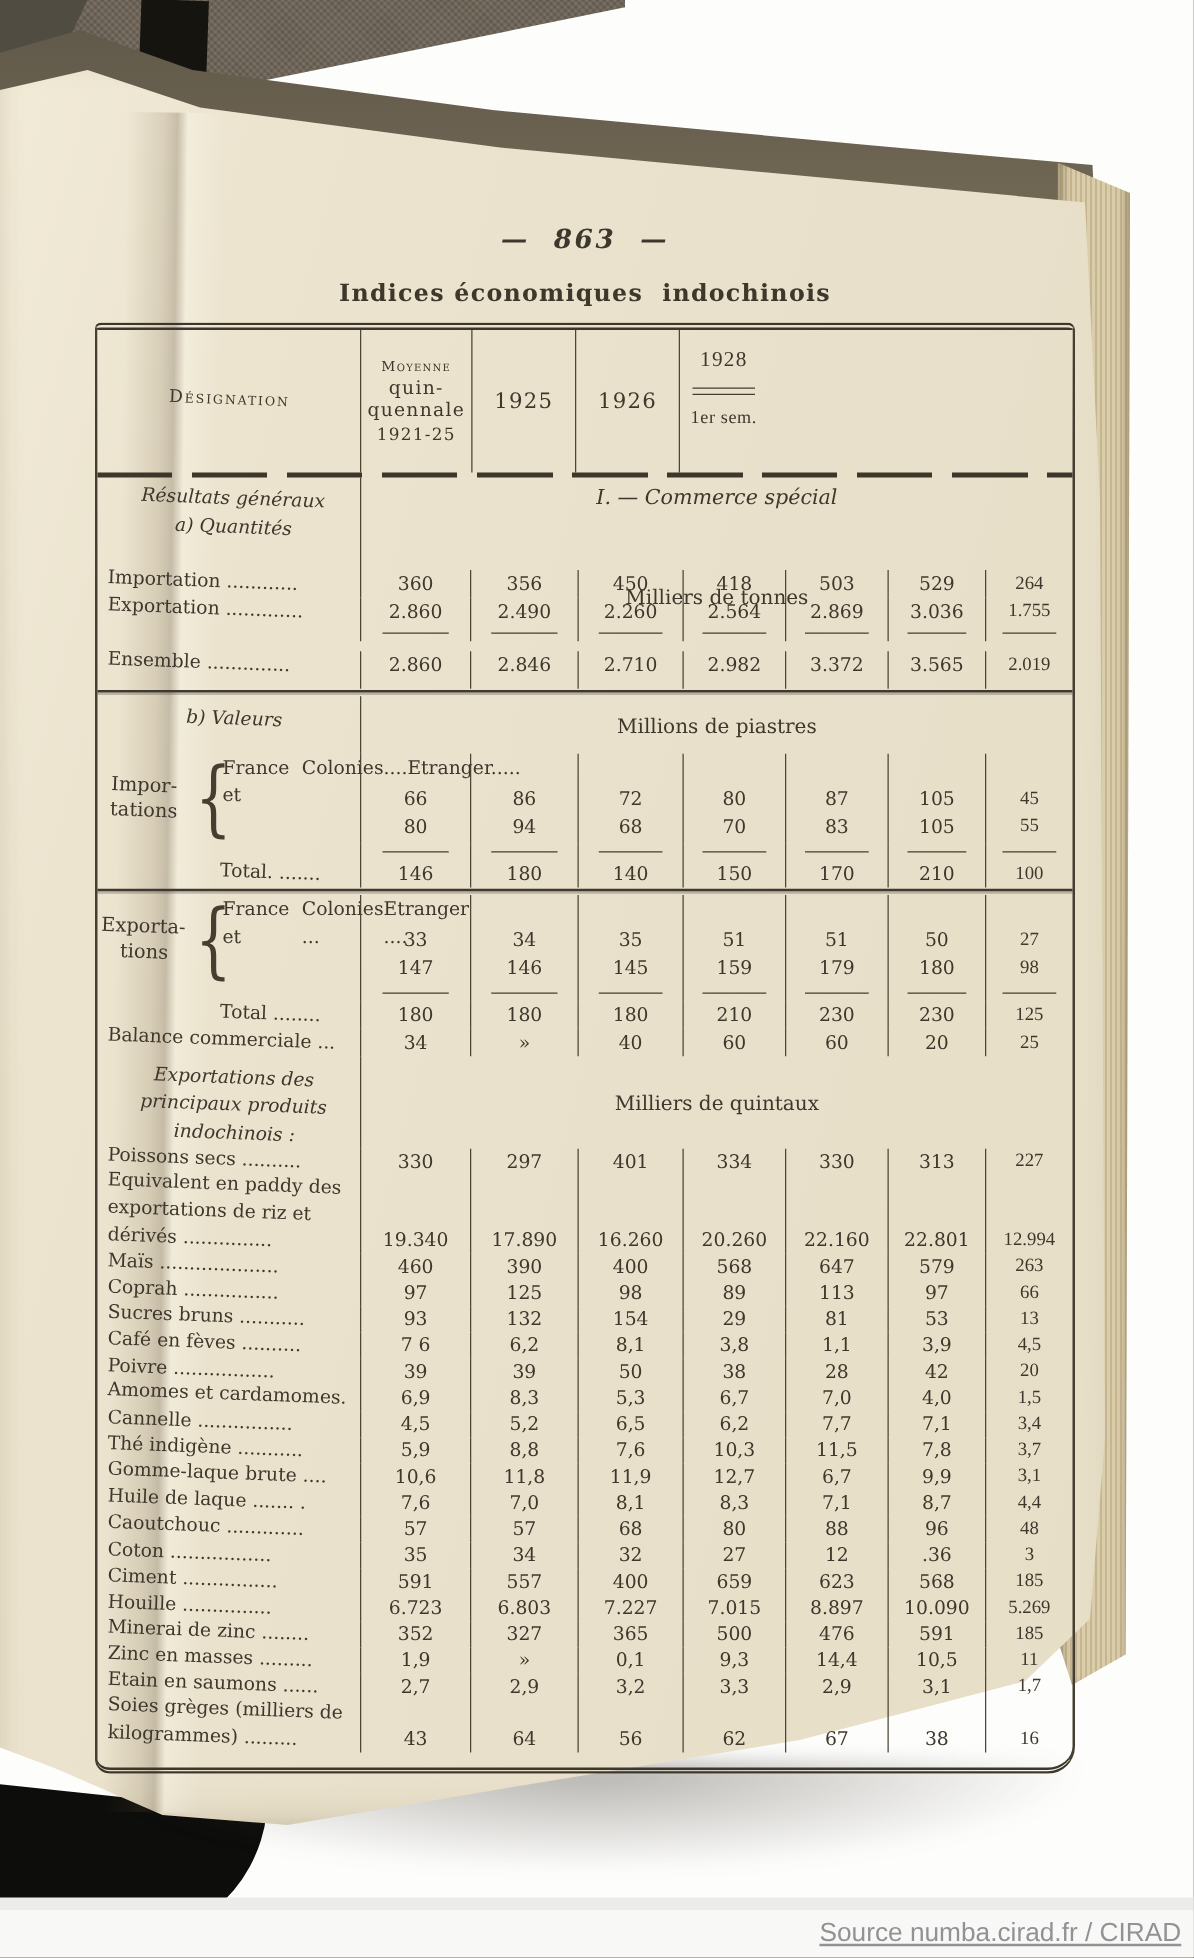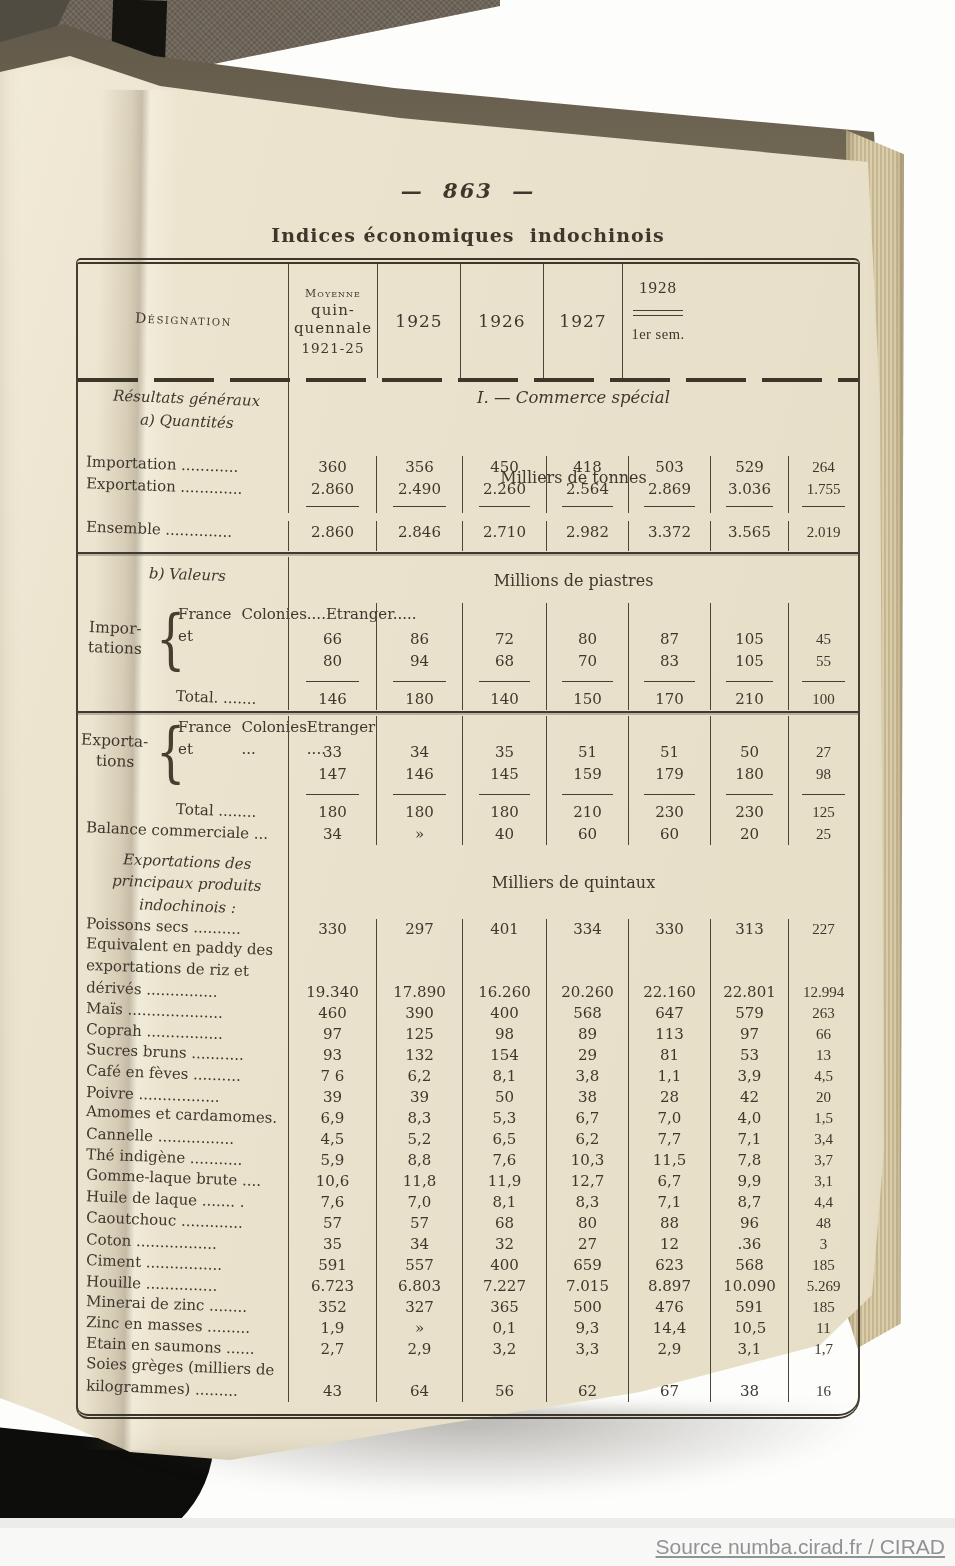--- a/index.html
+++ b/index.html
@@ -142,23 +142,20 @@
         <span class="h-quin">quin-</span>
         <span class="h-quin">quennale</span>
         <span class="h-1921">1921-25</span>
       </div>
       <div class="h-col c3">
           <span>1925</span>
         </div>
       <div class="h-col c4">
           <span>1926</span>
         </div>
-      <div class="h-col c5">
-          <span>1927</span>
-        </div>
       <div class="h-col c6 h-last">
         <span>1928</span>
         <span class="mini-rule"></span>
         <span class="h-sem">1er sem.</span>
       </div>
     </div>
     <div class="dash-rule"></div>
 
     <div id="tbody">
         <div class="t-row cap cap-a">

